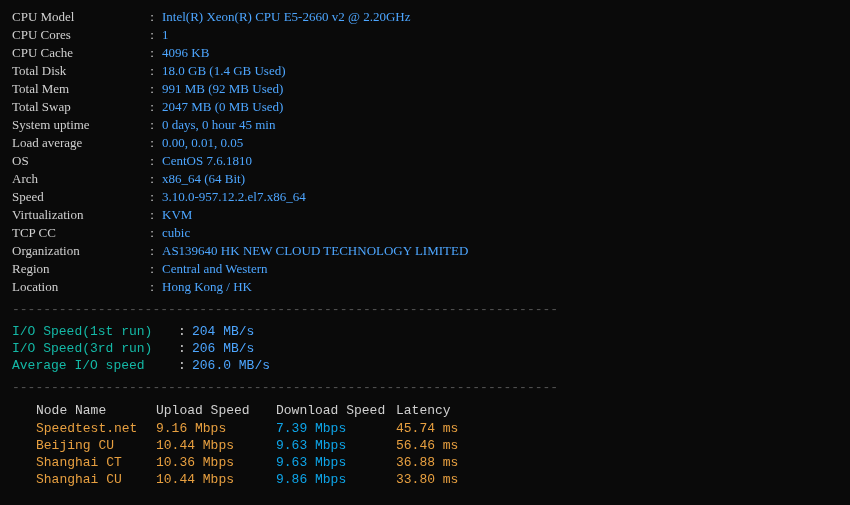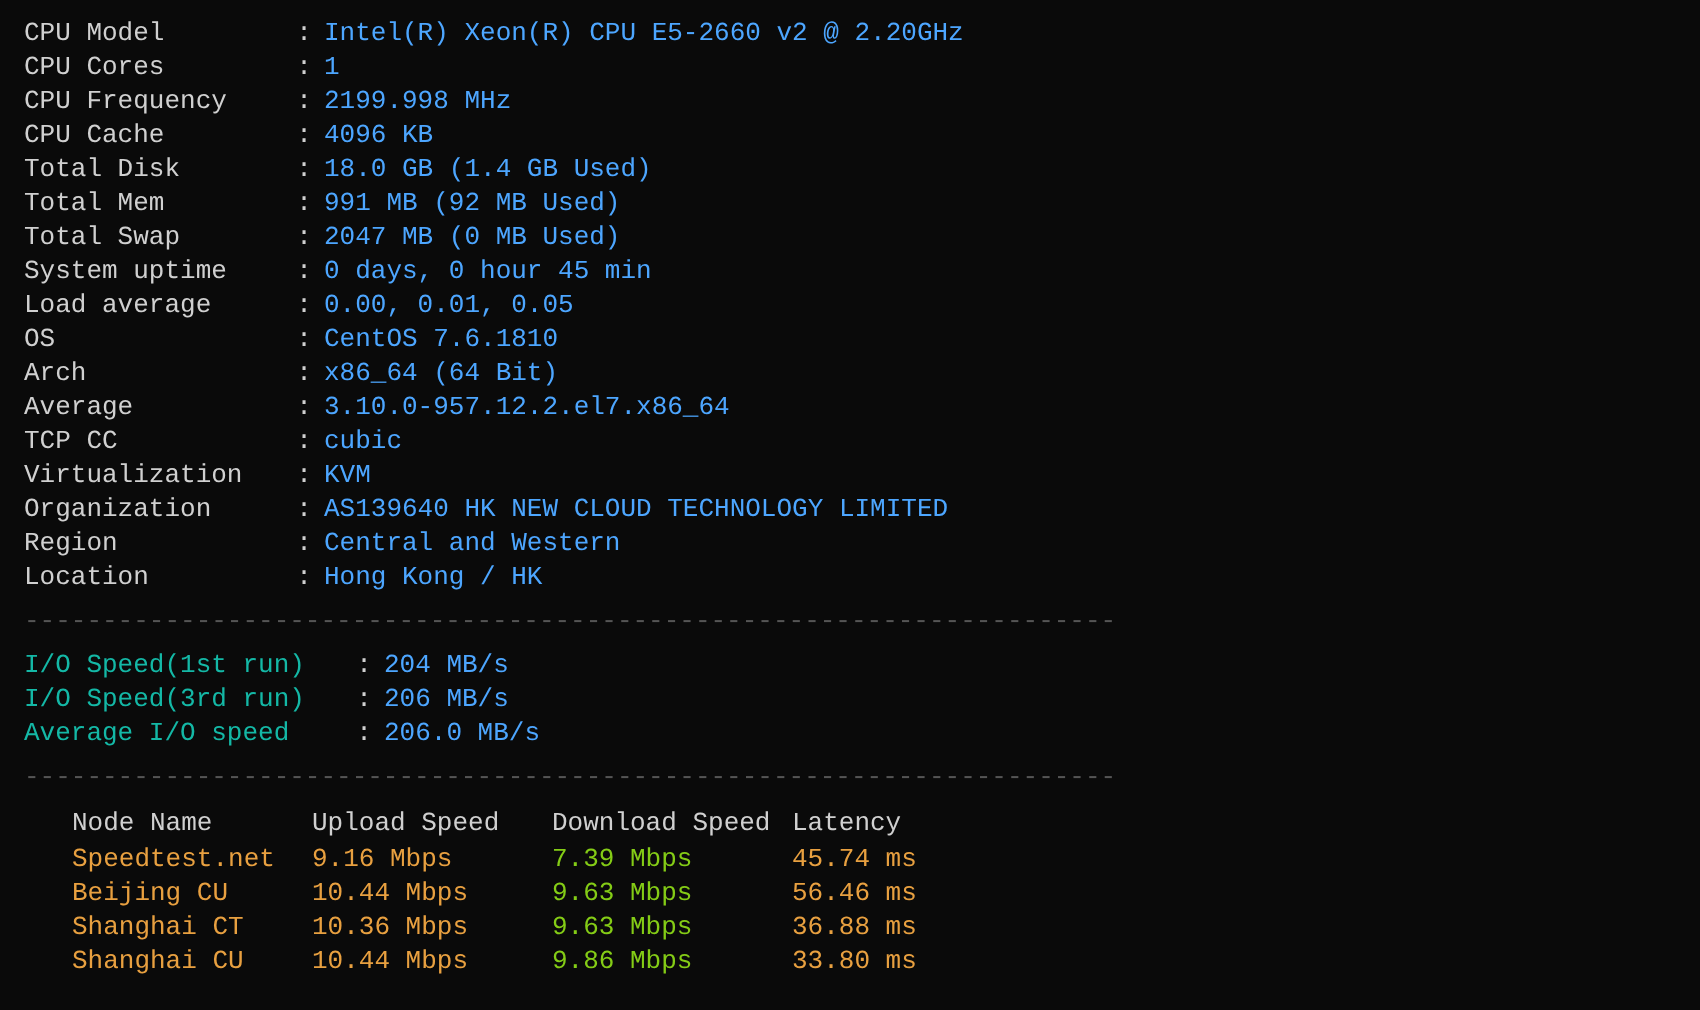--- a/index.html
+++ b/index.html
@@ -8,20 +8,21 @@
       color: #d0d0d0;
       font-family: 'Courier New', Courier, monospace;
       font-size: 13px;
       padding: 8px 12px;
       width: 850px;
       min-height: 505px;
     }
     .info-table {
       width: 100%;
       border-collapse: collapse;
+      font-family: Liberation Serif, serif;
     }
     .info-table td {
       padding: 1px 0;
       vertical-align: top;
     }
     .label-col {
       color: #d0d0d0;
       width: 130px;
       white-space: nowrap;
     }
@@ -69,21 +70,21 @@
       text-align: left;
       padding: 2px 0;
       font-weight: normal;
     }
     .speed-table td {
       padding: 1px 0;
       vertical-align: top;
     }
     .col-node { width: 120px; color: #e8a040; }
     .col-upload { width: 120px; color: #e8a040; }
-    .col-download { width: 120px; color: #84cc16; }
+    .col-download { width: 120px; color: #0ea5e9; }
     .col-latency { color: #e8a040; }
     .th-node { width: 120px; }
     .th-upload { width: 120px; }
     .th-download { width: 120px; }
     .th-latency { }
   </style>
 </head>
 <body>
 
 <table class="info-table">
@@ -92,25 +93,20 @@
     <td class="label-col">CPU Model</td>
     <td class="colon-col">:</td>
     <td class="value-col">Intel(R) Xeon(R) CPU E5-2660 v2 @ 2.20GHz</td>
   </tr>
   <tr>
     <td class="label-col">CPU Cores</td>
     <td class="colon-col">:</td>
     <td class="value-col">1</td>
   </tr>
   <tr>
-    <td class="label-col">CPU Frequency</td>
-    <td class="colon-col">:</td>
-    <td class="value-col">2199.998 MHz</td>
-  </tr>
-  <tr>
     <td class="label-col">CPU Cache</td>
     <td class="colon-col">:</td>
     <td class="value-col">4096 KB</td>
   </tr>
   <tr>
     <td class="label-col">Total Disk</td>
     <td class="colon-col">:</td>
     <td class="value-col">18.0 GB (1.4 GB Used)</td>
   </tr>
   <tr>
@@ -137,33 +133,33 @@
     <td class="label-col">OS</td>
     <td class="colon-col">:</td>
     <td class="value-col">CentOS 7.6.1810</td>
   </tr>
   <tr>
     <td class="label-col">Arch</td>
     <td class="colon-col">:</td>
     <td class="value-col">x86_64 (64 Bit)</td>
   </tr>
   <tr>
-    <td class="label-col">Average</td>
+    <td class="label-col">Speed</td>
     <td class="colon-col">:</td>
     <td class="value-col">3.10.0-957.12.2.el7.x86_64</td>
   </tr>
   <tr>
+    <td class="label-col">Virtualization</td>
+    <td class="colon-col">:</td>
+    <td class="value-col">KVM</td>
+  </tr>
+  <tr>
     <td class="label-col">TCP CC</td>
     <td class="colon-col">:</td>
     <td class="value-col">cubic</td>
-  </tr>
-  <tr>
-    <td class="label-col">Virtualization</td>
-    <td class="colon-col">:</td>
-    <td class="value-col">KVM</td>
   </tr>
   <tr>
     <td class="label-col">Organization</td>
     <td class="colon-col">:</td>
     <td class="value-col">AS139640 HK NEW CLOUD TECHNOLOGY LIMITED</td>
   </tr>
   <tr>
     <td class="label-col">Region</td>
     <td class="colon-col">:</td>
     <td class="value-col">Central and Western</td>

